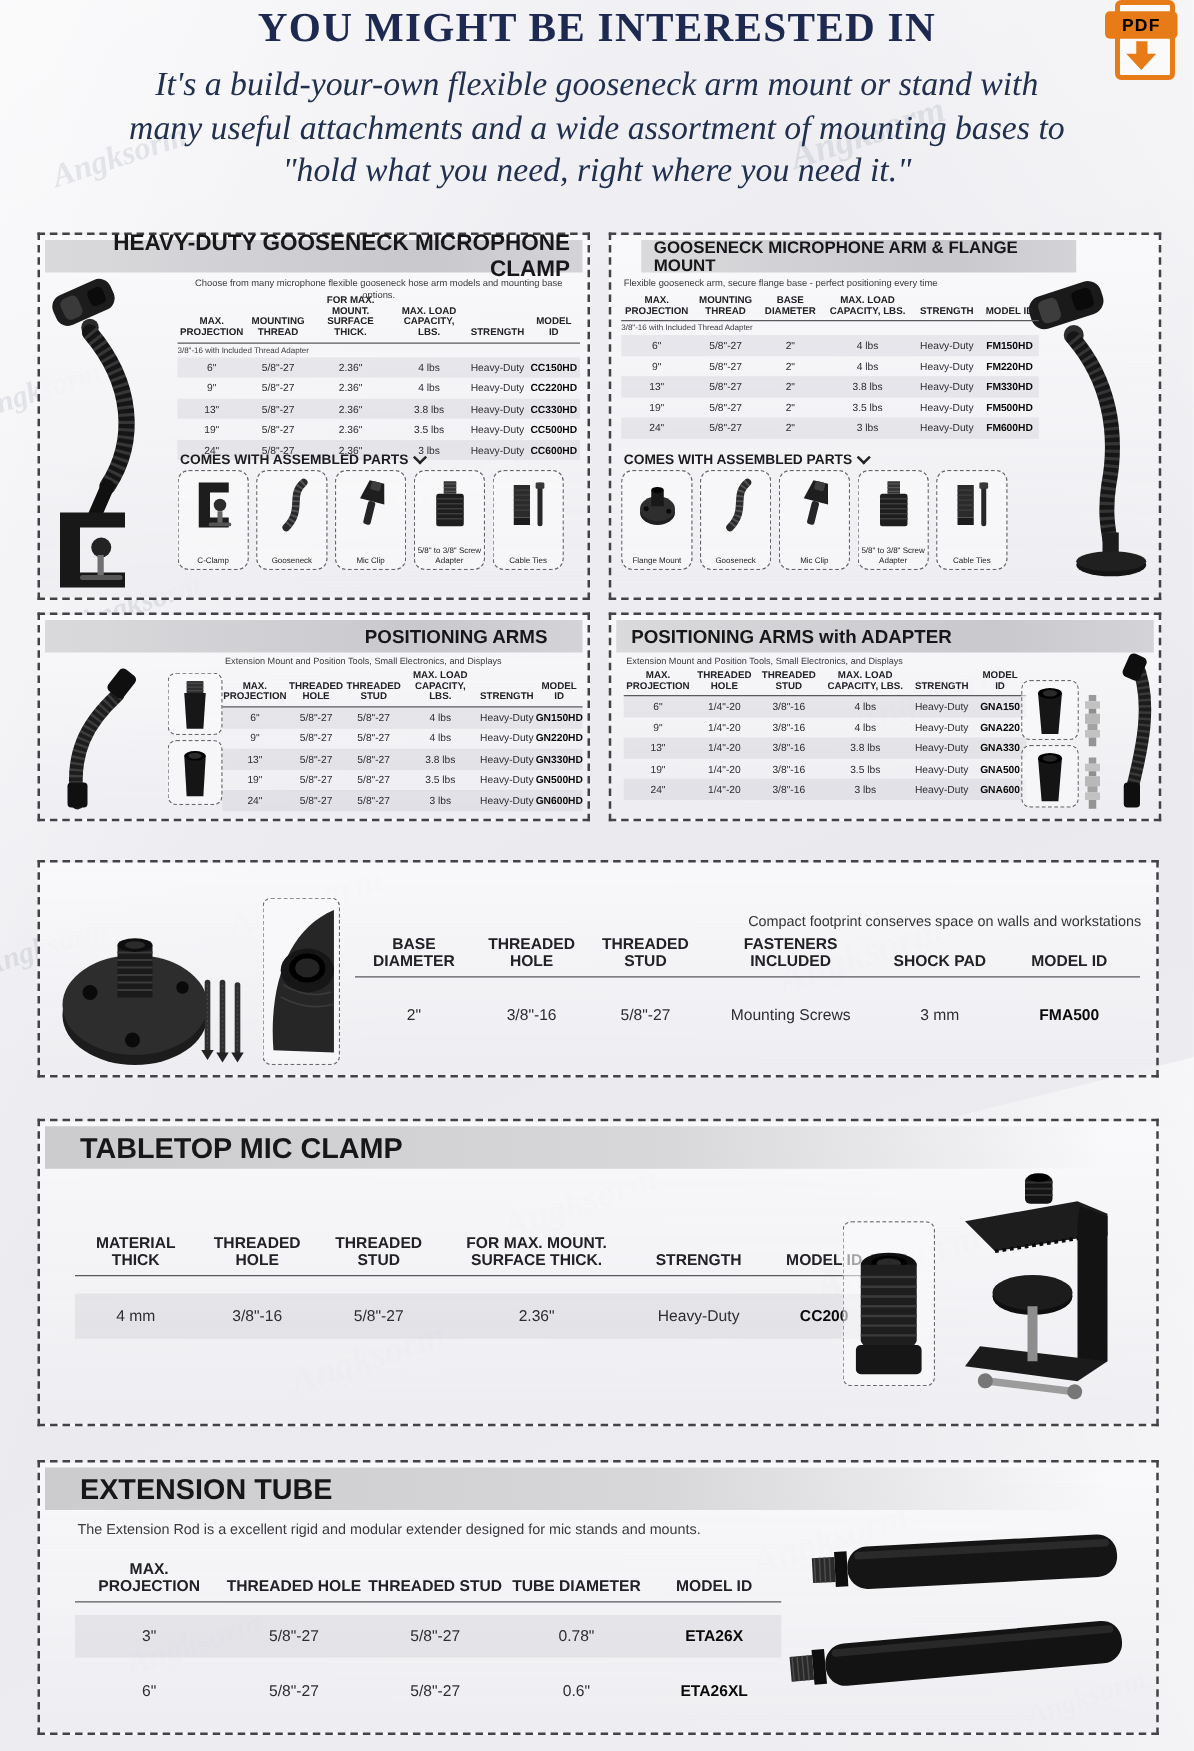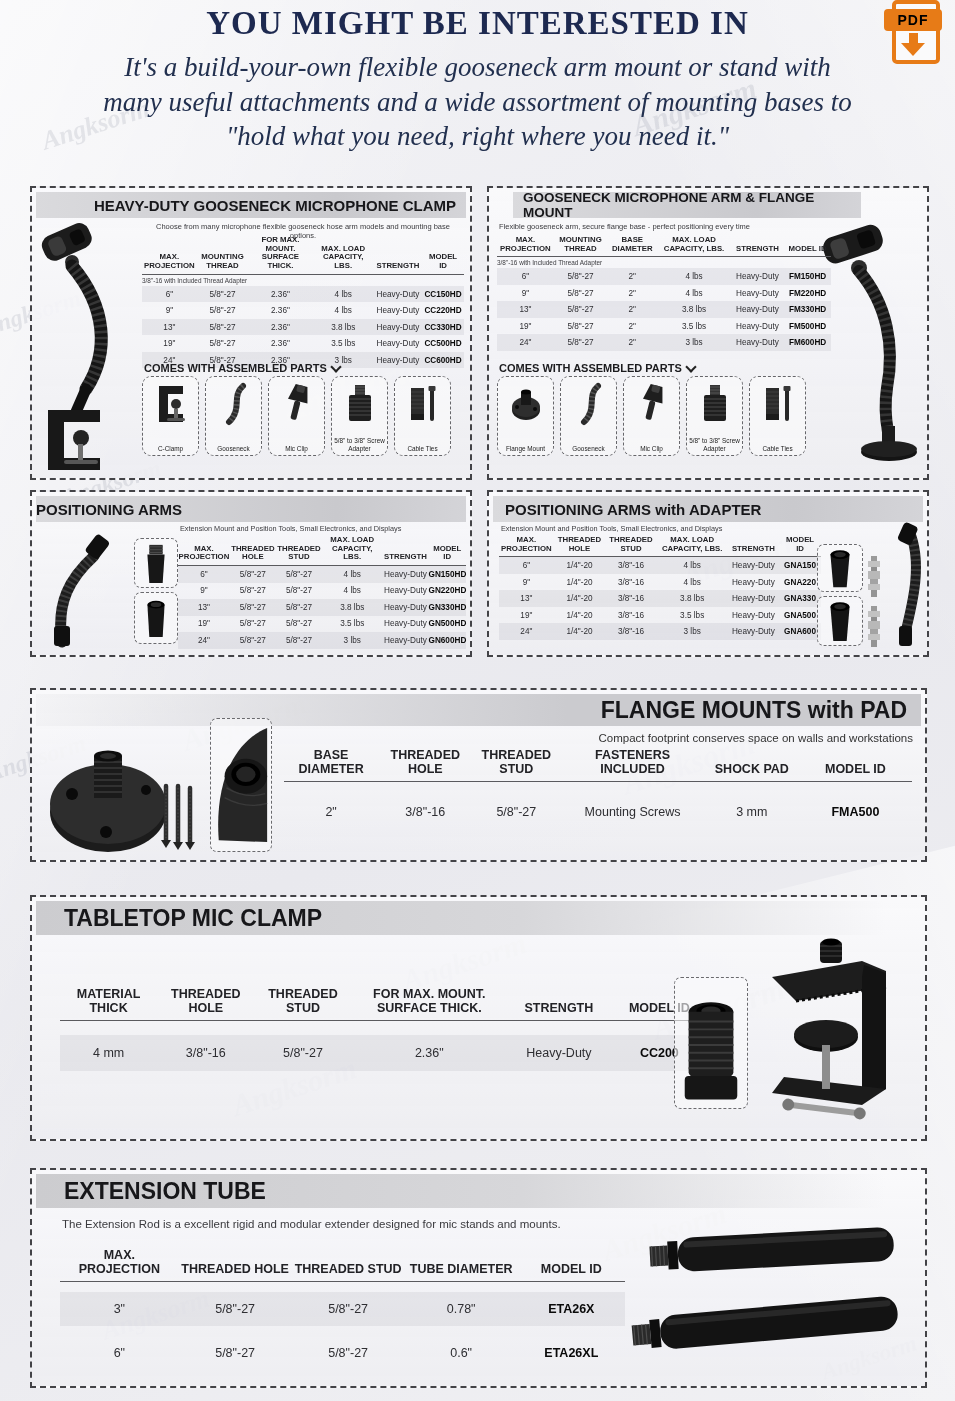--- a/index.html
+++ b/index.html
@@ -26,24 +26,24 @@
   #p1{left:30px;top:186px;width:438px;height:290px;}
   #p2{left:487px;top:186px;width:438px;height:290px;}
   #p3{left:30px;top:490px;width:438px;height:163px;}
   #p4{left:487px;top:490px;width:438px;height:163px;}
   #p5{left:30px;top:688px;width:893px;height:170px;}
   #p6{left:30px;top:895px;width:893px;height:242px;}
   #p7{left:30px;top:1168px;width:893px;height:216px;}
 
   .bar{position:absolute;left:4px;top:4px;right:4px;height:26px;background:linear-gradient(90deg,#dadadd 0%,#c9c9cd 70%,#d4d4d8 100%);display:flex;align-items:center;}
   .ptitle{width:100%;font-weight:bold;color:#17171a;}
-  #p1 .ptitle{text-align:right;padding-right:10px;font-size:15px;}
+  #p1 .ptitle{text-align:right;padding-right:10px;font-size:18px;}
   #p2 .bar{right:auto;width:348px;margin-left:20px;}
   #p2 .ptitle{text-align:left;padding-left:10px;font-size:13.5px;}
-  #p3 .ptitle{text-align:left;padding-right:0;font-size:15px;}
+  #p3 .ptitle{text-align:right;padding-right:28px;font-size:15px;}
   #p4 .ptitle{text-align:left;padding-left:12px;font-size:15px;}
   #p5 .bar{height:32px;background:linear-gradient(90deg,rgba(214,214,218,.15),#cbcbcf 60%);}
   #p5 .ptitle{text-align:right;padding-right:14px;font-size:23px;}
   #p6 .bar,#p7 .bar{height:34px;background:linear-gradient(90deg,#cccccf 0%,#d7d7da 55%,rgba(224,224,228,0) 96%);}
   #p6 .ptitle,#p7 .ptitle{text-align:left;padding-left:28px;font-size:23px;}
 
   .psub{position:absolute;color:#3a3a3e;}
   #p1 .psub{top:34px;left:112px;right:8px;font-size:7.5px;text-align:center;}
   #p2 .psub{top:34px;left:10px;font-size:7.5px;}
   #p3 .psub{top:32px;left:148px;font-size:7.3px;}
@@ -570,23 +570,20 @@
       <path d="M 24 8 C 38 40, 28 80, 20 112" stroke="#1c1c1c" stroke-width="10" fill="none" stroke-linecap="round"></path>
       <path d="M 24 8 C 38 40, 28 80, 20 112" stroke="rgba(255,255,255,.13)" stroke-width="10" fill="none" stroke-dasharray="2 3"></path>
       <g transform="rotate(24 24 10)">
           <rect x="16" y="2" width="15" height="20" rx="4" fill="#0e0e0e"></rect>
         </g>
       <rect x="14" y="104" width="13" height="20" rx="3" fill="#0f0f0f"></rect>
     </svg>
   </div>
 
   <div class="panel" id="p5">
-    <div class="bar">
-      <div class="ptitle">FLANGE MOUNTS with PAD</div>
-    </div>
     <div class="psub">Compact footprint conserves space on walls and workstations</div>
     <svg class="photo photo-flange" viewBox="0 0 168 126">
       <ellipse cx="68" cy="84" rx="58" ry="40" fill="#1c1c1c"></ellipse>
       <ellipse cx="68" cy="76" rx="58" ry="40" fill="#2d2d2d"></ellipse>
       <circle cx="32" cy="66" r="6" fill="#0a0a0a"></circle>
       <circle cx="66" cy="104" r="6" fill="#0a0a0a"></circle>
       <circle cx="106" cy="62" r="5" fill="#0a0a0a"></circle>
       <rect x="54" y="28" width="28" height="42" fill="#1a1a1a"></rect>
       <path d="M54 34 h28 M54 40 h28 M54 46 h28 M54 52 h28 M54 58 h28 M54 64 h28" stroke="#3a3a3a" stroke-width="1.6"></path>
       <ellipse cx="68" cy="28" rx="14" ry="5.5" fill="#0d0d0d"></ellipse>

